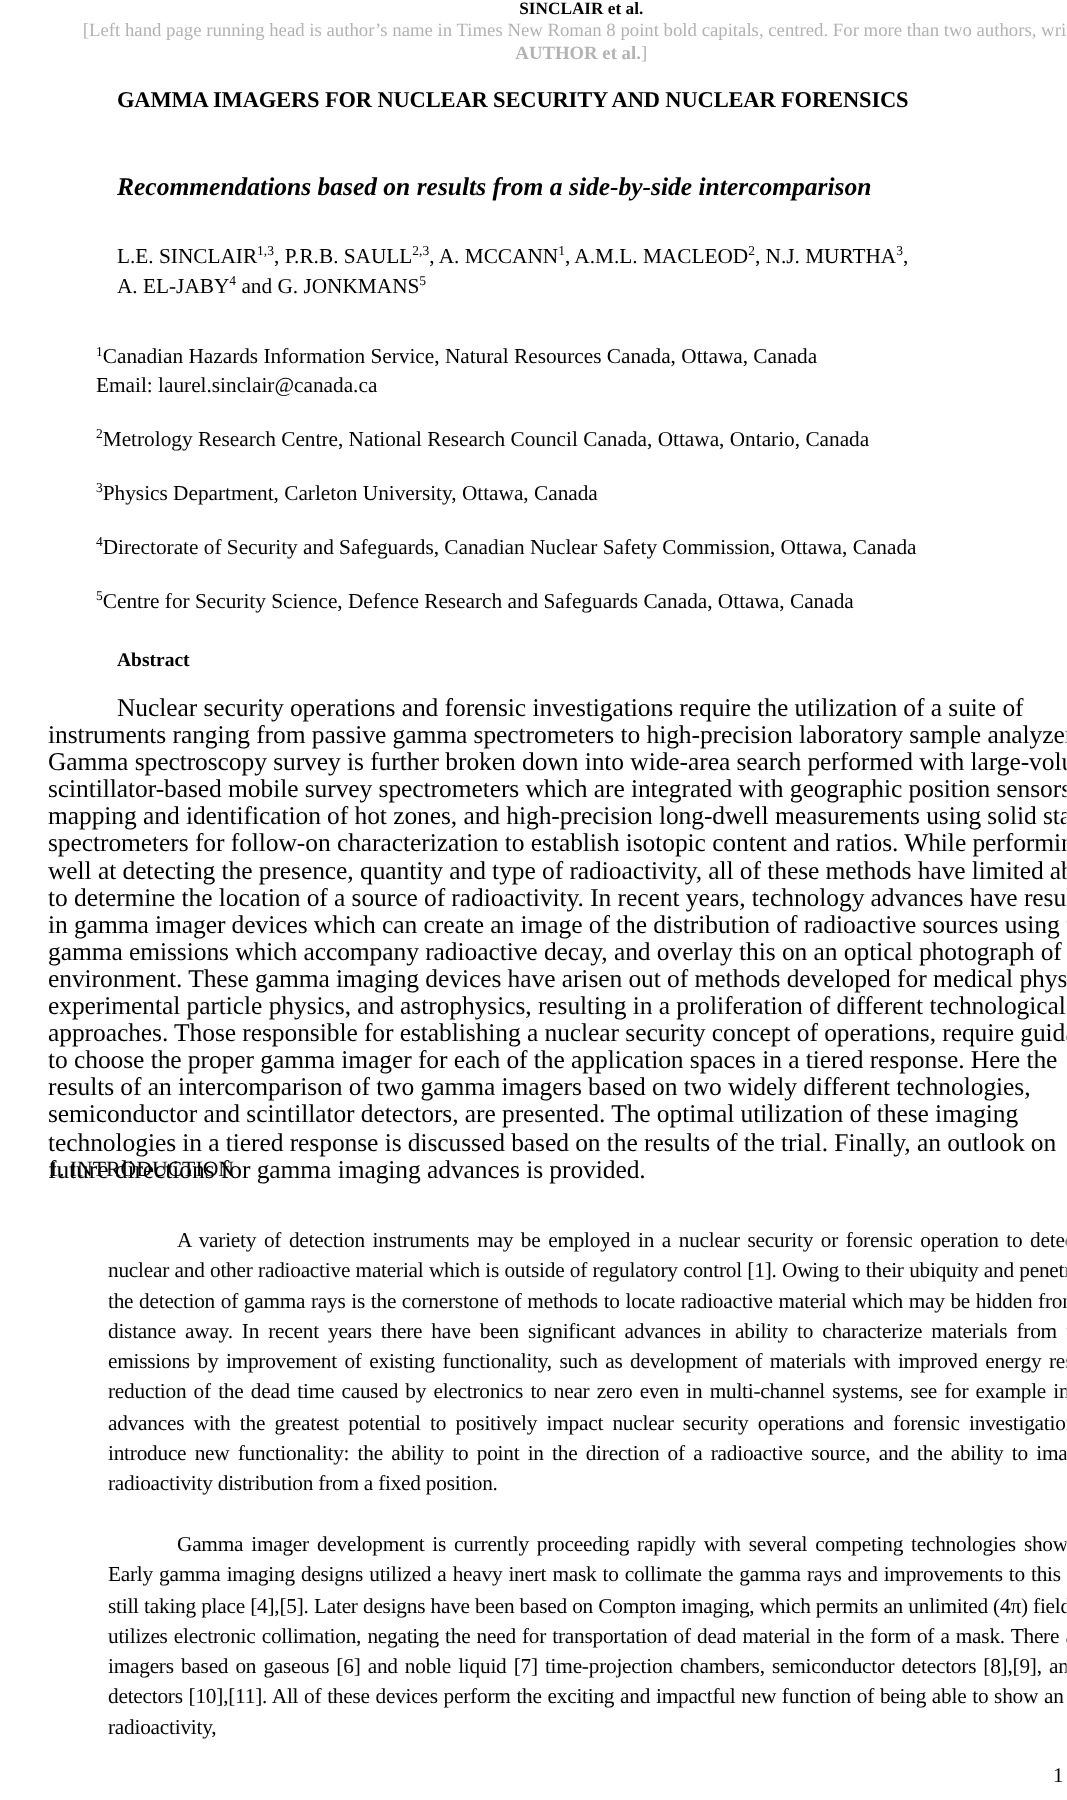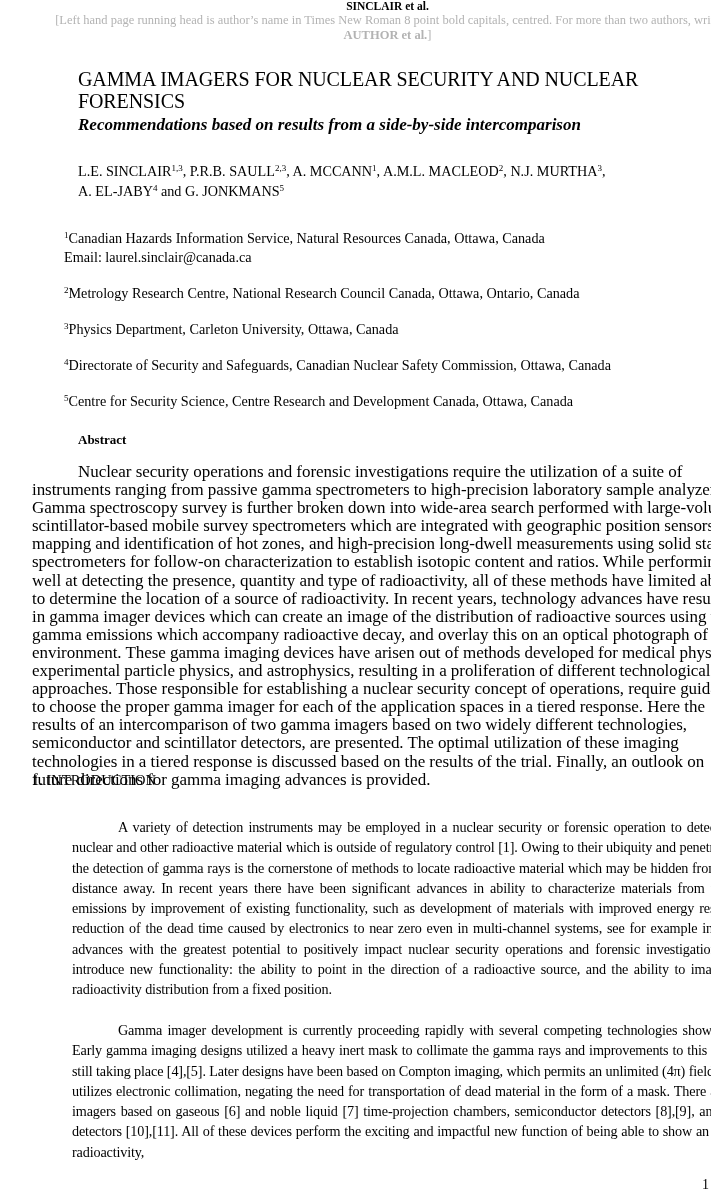--- a/index.html
+++ b/index.html
@@ -3,21 +3,21 @@
 <meta charset="utf-8">
 <style>
   html, body { margin:0; padding:0; background:#ffffff; }
   body { width:711px; height:1200px; position:relative; overflow:hidden;
          font-family:"Liberation Serif", "DejaVu Serif", serif; color:#000; }
   .abs { position:absolute;margin-left:32px; }
   .running-head { left:0; width:711px; top:0; text-align:center; font-size:11.5px; line-height:13px; }
   .running-head .rh-name { font-weight:bold; color:#000; }
   .running-head .rh-note { color:#b3b3b3; font-size:12.5px; line-height:15px; padding:0 4px; }
   .running-head .rh-note b { font-weight:bold; }
-  .title { left:46px; top:68px; width:620px; font-size:20px; font-weight:normal; line-height:22px; letter-spacing:-0.1px; }
+  .title { left:46px; top:56px; width:620px; font-size:15px; font-weight:bold; line-height:22px; letter-spacing:-0.1px; }
   .subtitle { left:46px; top:114px; width:640px; font-size:17px; font-weight:bold; font-style:italic; line-height:22px; }
   .authors { left:46px; top:161px; width:640px; font-size:14.2px; line-height:20px; }
   .authors sup { font-size:9px; vertical-align:5px; line-height:0; }
   .affil { left:32px; width:660px; font-size:14.2px; line-height:18.5px; }
   .affil sup { font-size:9px; vertical-align:5px; line-height:0; }
   .abstract-head { left:46px; top:432px; font-size:13px; font-weight:bold; }
   .abstract-body { left:0; top:463px; width:711px; font-size:17px; line-height:18.1px; text-indent:46px; letter-spacing:-0.05px; }
   .intro-head { left:0; top:772px; font-size:14.5px;text-align:center; }
   .intro-p { left:0; width:711px; font-size:14.2px; line-height:20.3px; text-align:justify; text-indent:46px; letter-spacing:-0.15px;padding-left:40px; }
   .page-num { right:2px; top:1177px; font-size:14px; }
@@ -44,21 +44,21 @@
 <div class="abs affil" style="top:284px">
   <sup>2</sup><span>Metrology Research Centre, National Research Council Canada, Ottawa, Ontario, Canada</span>
 </div>
 <div class="abs affil" style="top:320px">
   <sup>3</sup><span>Physics Department, Carleton University, Ottawa, Canada</span>
 </div>
 <div class="abs affil" style="top:356px">
   <sup>4</sup><span>Directorate of Security and Safeguards, Canadian Nuclear Safety Commission, Ottawa, Canada</span>
 </div>
 <div class="abs affil" style="top:392px">
-  <sup>5</sup><span>Centre for Security Science, Centre Research and Development Canada, Ottawa, Canada</span>
+  <sup>5</sup><span>Centre for Security Science, Defence Research and Safeguards Canada, Ottawa, Canada</span>
 </div>
 
 <div class="abs abstract-head">Abstract</div>
 <div class="abs abstract-body">Nuclear security operations and forensic investigations require the utilization of a suite of instruments ranging from passive gamma spectrometers to high-precision laboratory sample analyzers.  Gamma spectroscopy survey is further broken down into wide-area search performed with large-volume scintillator-based mobile survey spectrometers which are integrated with geographic position sensors for mapping and identification of hot zones, and high-precision long-dwell measurements using solid state spectrometers for follow-on characterization to establish isotopic content and ratios.  While performing well at detecting the presence, quantity and type of radioactivity, all of these methods have limited ability to determine the location of a source of radioactivity.  In recent years, technology advances have resulted in gamma imager devices which can create an image of the distribution of radioactive sources using the gamma emissions which accompany radioactive decay, and overlay this on an optical photograph of the environment.  These gamma imaging devices have arisen out of methods developed for medical physics, experimental particle physics, and astrophysics, resulting in a proliferation of different technological approaches.  Those responsible for establishing a nuclear security concept of operations, require guidance to choose the proper gamma imager for each of the application spaces in a tiered response.  Here the results of an intercomparison of two gamma imagers based on two widely different technologies, semiconductor and scintillator detectors, are presented.  The optimal utilization of these imaging technologies in a tiered response is discussed based on the results of the trial.  Finally, an outlook on future directions for gamma imaging advances is provided.</div>
 
 <div class="abs intro-head">1. INTRODUCTION</div>
 <div class="abs intro-p" style="top:817px">A variety of detection instruments may be employed in a nuclear security or forensic operation to detect and locate nuclear and other radioactive material which is outside of regulatory control [1].  Owing to their ubiquity and penetrating ability, the detection of gamma rays is the cornerstone of methods to locate radioactive material which may be hidden from view some distance away.  In recent years there have been significant advances in ability to characterize materials from their gamma emissions by improvement of existing functionality, such as development of materials with improved energy resolution, and reduction of the dead time caused by electronics to near zero even in multi-channel systems, see for example in [2],[3].  The advances with the greatest potential to positively impact nuclear security operations and forensic investigations, however, introduce new functionality: the ability to point in the direction of a radioactive source, and the ability to image or map a radioactivity distribution from a fixed position.</div>
 <div class="abs intro-p" style="top:1020px">Gamma imager development is currently proceeding rapidly with several competing technologies showing promise.  Early gamma imaging designs utilized a heavy inert mask to collimate the gamma rays and improvements to this approach are still taking place [4],[5].  Later designs have been based on Compton imaging, which permits an unlimited (4π) field of view and utilizes electronic collimation, negating the need for transportation of dead material in the form of a mask.  There are Compton imagers based on gaseous [6] and noble liquid [7] time-projection chambers, semiconductor detectors [8],[9], and scintillator detectors [10],[11].  All of these devices perform the exciting and impactful new function of being able to show an image of the radioactivity,</div>
 
 <div class="abs page-num">1</div>

